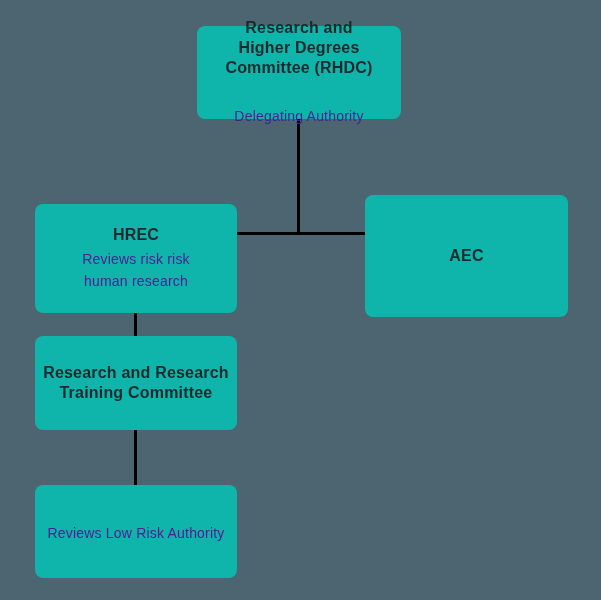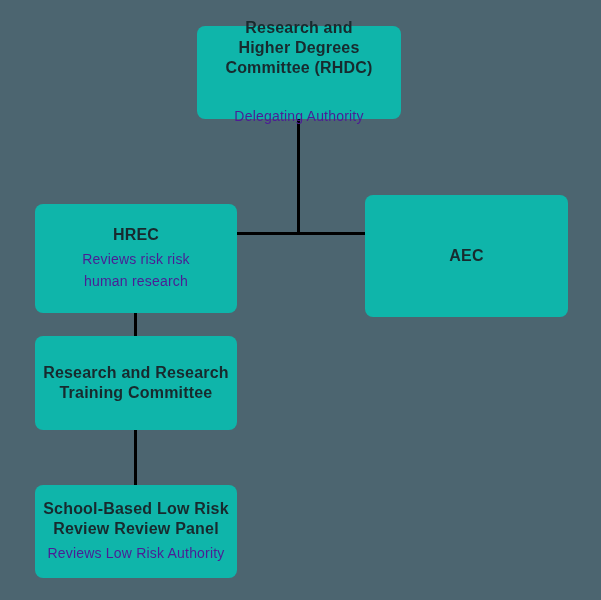--- a/index.html
+++ b/index.html
@@ -85,18 +85,16 @@
   <div class="node" id="node-aec">
     <div class="title">AEC</div>
   </div>
 
   <div class="node" id="node-rrtc">
     <div class="title">Research and Research
 Training Committee</div>
   </div>
 
   <div class="node" id="node-school">
-    <div class="title">School-Based Low Risk
-Review Review Panel</div>
     <div class="subtitle">Reviews Low Risk Authority</div>
   </div>
 
 </div>
 
 </body></html>

